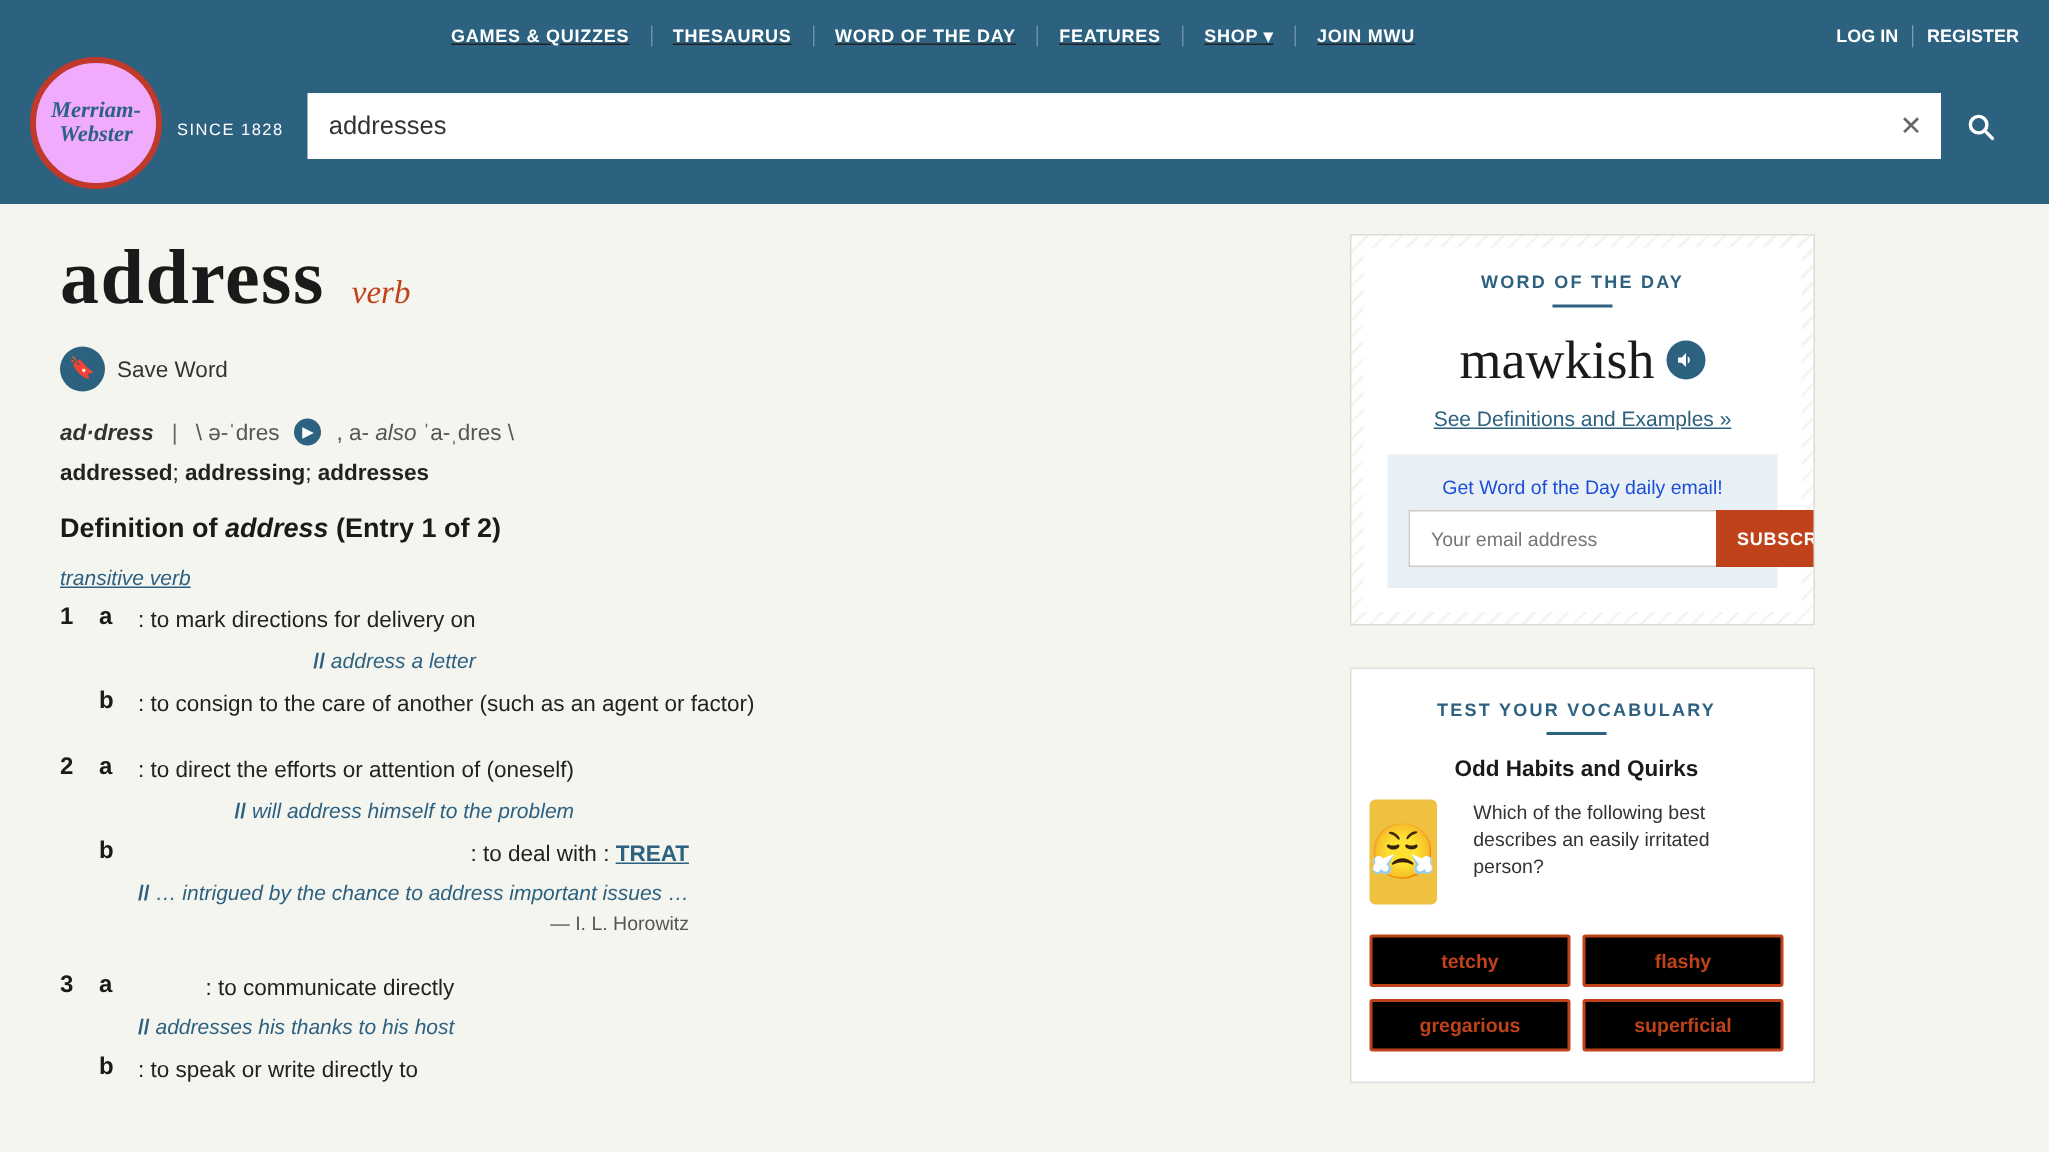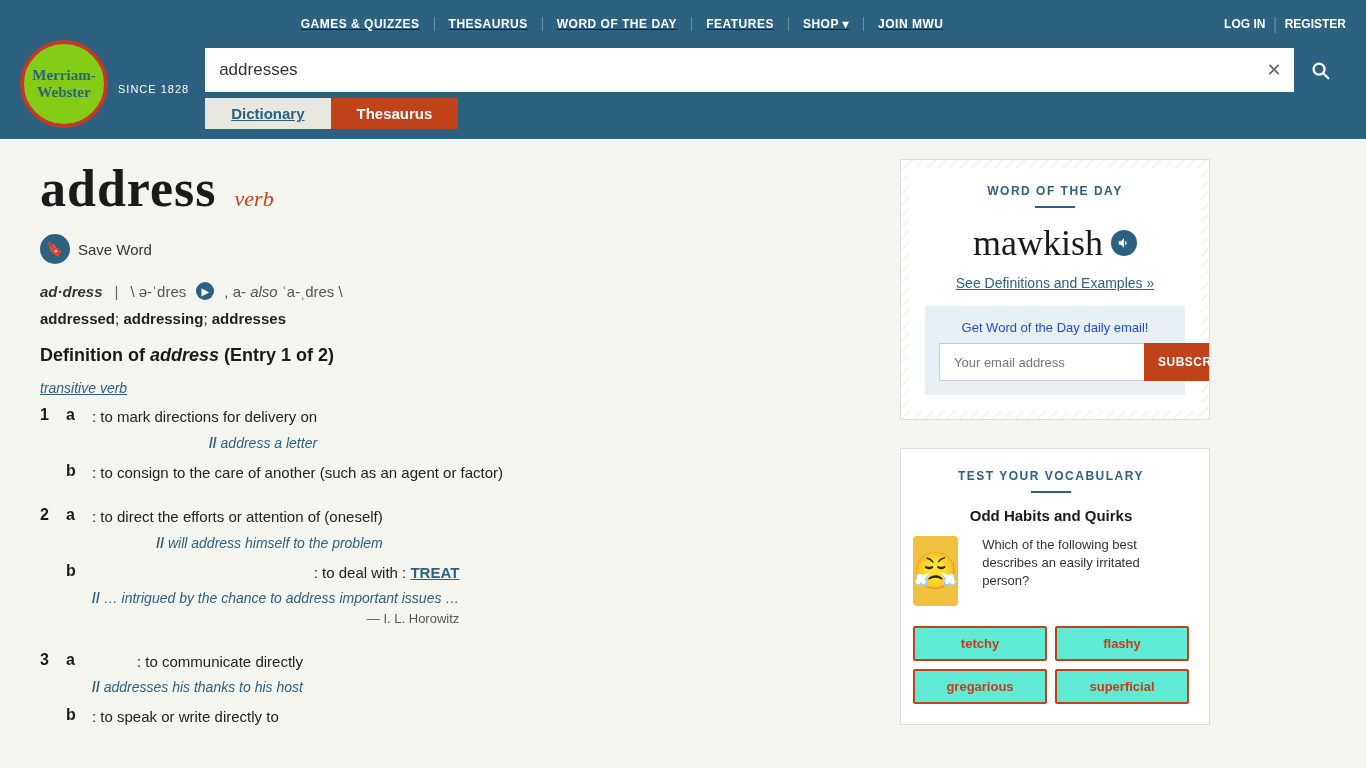--- a/index.html
+++ b/index.html
@@ -292,21 +292,21 @@
     }
     .vocab-choices {
       display: grid;
       grid-template-columns: 1fr 1fr;
       gap: 8px;
       margin-top: 12px;
       clear: both;
     }
     .vocab-choice-btn {
       border: 2px solid #c0421a;
-      background: #5eead4;
+      background: #000000;
       color: #c0421a;
       padding: 8px 6px;
       font-family: Arial, sans-serif;
       font-size: 13px;
       font-weight: bold;
       cursor: pointer;
       border-radius: 2px;
     }
     .nav-center {
       display: flex;
@@ -358,26 +358,27 @@
       padding: 0 20px 10px 20px;
     }
     .logo-block {
       position: relative;
       margin-top: -10px;
     }
     .logo-circ {
       width: 88px;
       height: 88px;
       border-radius: 50%;
-      background: #84cc16;
+      background: #f0abfc;
       border: 4px solid #c0392b;
       display: flex;
       flex-direction: column;
       align-items: center;
       justify-content: center;
+      font-style: italic;
     }
     .logo-circ .lmw {
       font-family: Georgia, serif;
       font-size: 15px;
       font-weight: bold;
       color: #2d6180;
       text-align: center;
       line-height: 1.1;
     }
     .since-txt {
@@ -522,24 +523,20 @@
     <div class="search-tabs-block">
       <div class="search-row-inner">
         <input class="srch-input" type="text" value="addresses" style="">
         <button class="srch-clear-btn">✕</button>
         <button class="srch-go-btn">
           <svg width="22" height="22" viewBox="0 0 24 24">
             <path d="M21 21l-4.35-4.35M17 11A6 6 0 1 1 5 11a6 6 0 0 1 12 0z" stroke="white" stroke-width="2.5" fill="none" stroke-linecap="round"></path>
           </svg>
         </button>
       </div>
-      <div class="tabs-row-inner">
-        <div class="tab-dict">Dictionary</div>
-        <div class="tab-thes">Thesaurus</div>
-      </div>
     </div>
   </div>
 </div>
 
 <div class="page-content">
 
   <div class="article">
 
     <div class="title-row">
       <span class="word-title">address</span>

